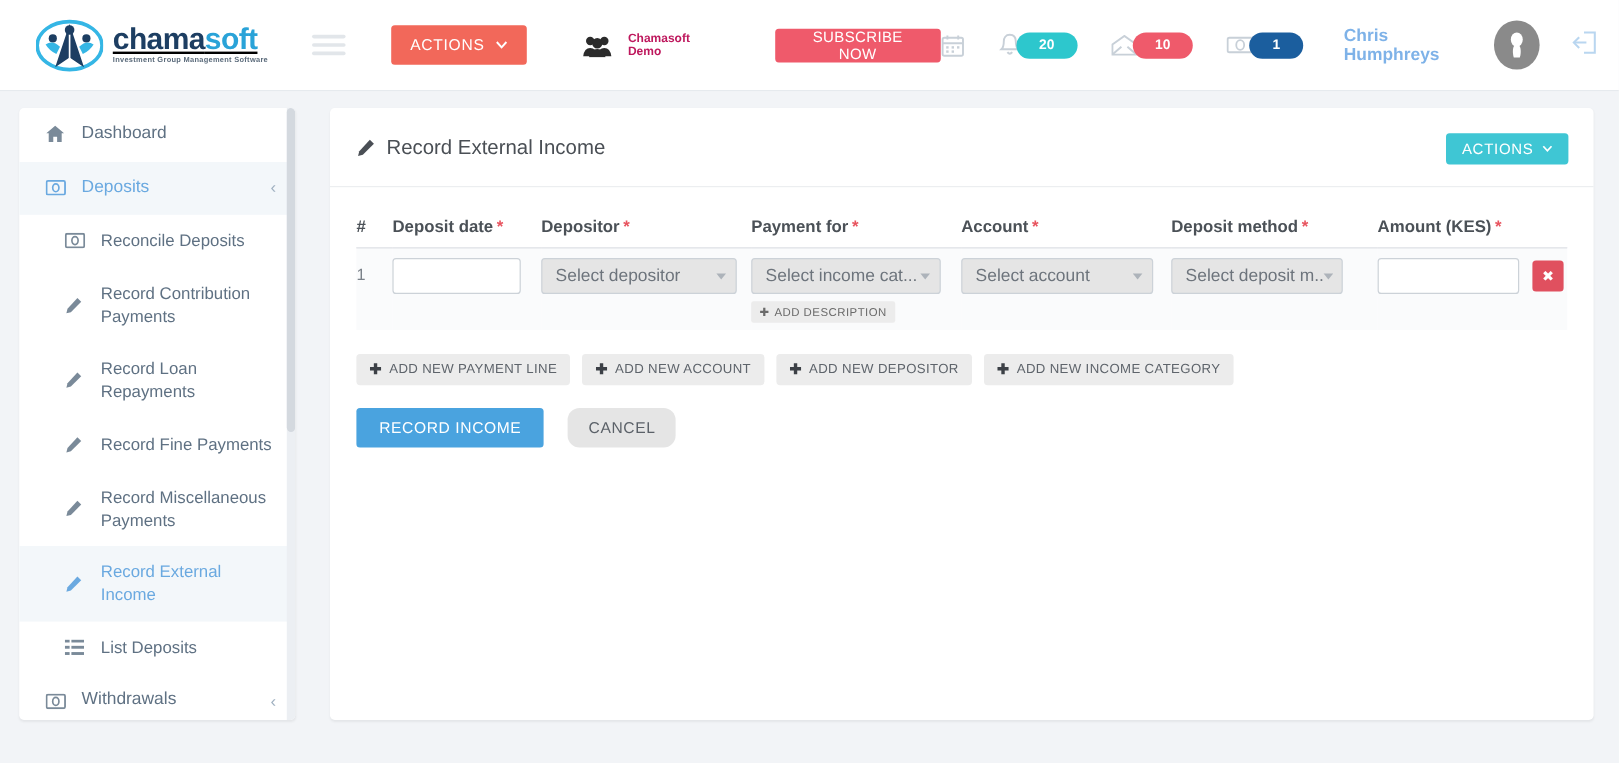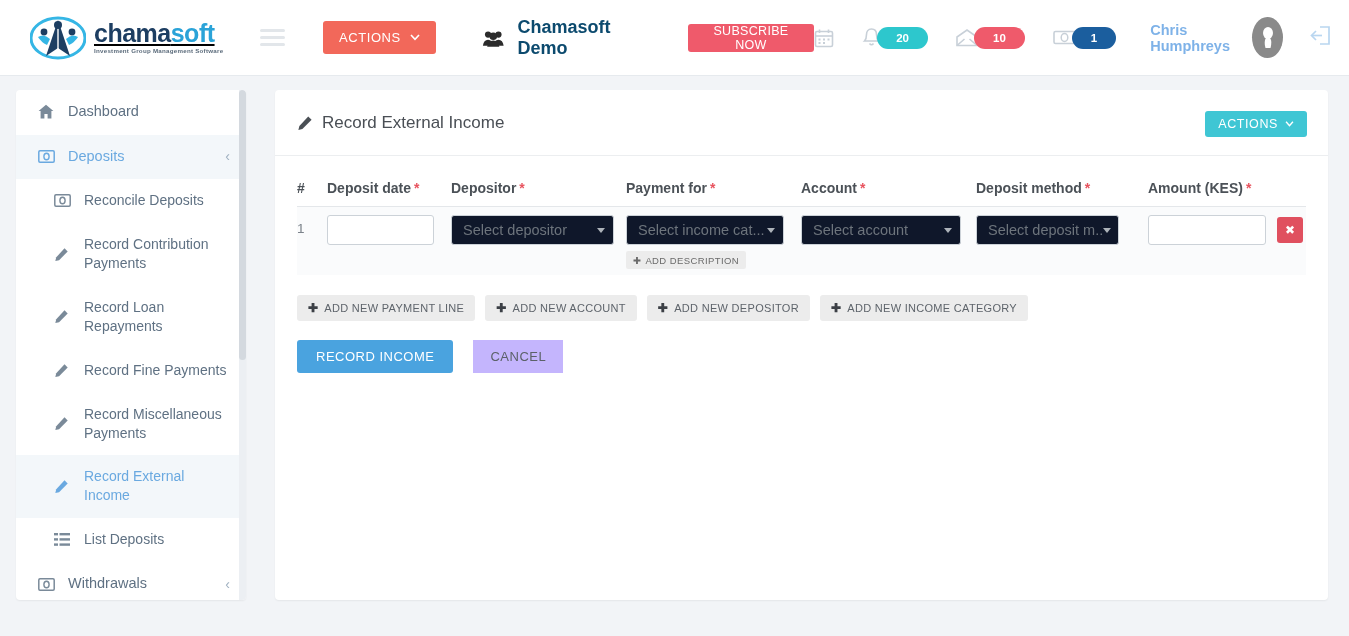--- a/index.html
+++ b/index.html
@@ -40,21 +40,21 @@
     margin-left: 38px;
     background: #f2685a; color: #fff;
     border: none; border-radius: 3px;
     font-size: 13px; letter-spacing: 0.6px;
     padding: 0 16px; height: 33px;
     display: flex; align-items: center; gap: 9px;
     cursor: pointer;
   }
 
   .group-wrap { display: flex; align-items: center; margin-left: 46px; gap: 13px; }
-  .group-name { color: #0c4a6e; font-size: 18px; font-weight: bold; }
+  .group-name { color: #be185d; font-size: 10px; font-weight: bold; }
 
   .btn-subscribe {
     margin-left: 42px;
     background: #ef5a6b; color: #fff;
     border: none; border-radius: 3px;
     font-size: 12.5px; letter-spacing: 0.3px;
     padding: 0 15px; height: 28px;
     display: flex; align-items: center;
     cursor: pointer;
   }
@@ -148,21 +148,21 @@
   .idx { font-size: 13.5px; color: #7b828a; padding-top: 14px !important; width: 30px; }
 
   .inp {
     height: 30px; border: 1px solid #ccd2d8; border-radius: 3px;
     background: #fff; font-size: 14px; color: #9aa2ab;
     padding: 0 8px; outline: none;
     font-family: "Liberation Sans", sans-serif;
   }
   .sel {
     height: 30px; border: 1px solid #ccd2d8; border-radius: 3px;
-    background: #0f172a; font-size: 14.5px; color: #6d747c;
+    background: #e5e5e5; font-size: 14.5px; color: #6d747c;
     display: flex; align-items: center; padding: 0 8px 0 11px;
     cursor: pointer; white-space: nowrap; overflow: hidden;
   }
   .sel .caret {
     margin-left: auto; width: 0; height: 0;
     border-left: 4px solid transparent; border-right: 4px solid transparent;
     border-top: 5px solid #adb3ba;
   }
   .btn-del {
     width: 26px; height: 26px; background: #e0505f;
@@ -186,21 +186,21 @@
   }
   .btn-add .plus { font-weight: bold; font-size: 12px; color: #3c4046; }
 
   .submitrow { display: flex; gap: 20px; margin-top: 19px; }
   .btn-primary {
     background: #4aa3df; color: #fff; border: none; border-radius: 3px;
     font-size: 13px; letter-spacing: 0.5px; height: 33px; padding: 0 19px;
     cursor: pointer;
   }
   .btn-cancel {
-    background: #c4b5fd; color: #5b6168; border: none; border-radius: 0;
+    background: #e5e5e5; color: #5b6168; border: none; border-radius: 10px;
     font-size: 13px; letter-spacing: 0.5px; height: 33px; padding: 0 17px;
     cursor: pointer;
   }
 </style>
 </head>
 <body>
 
 <div class="topbar">
 
   <div class="logo-wrap">

